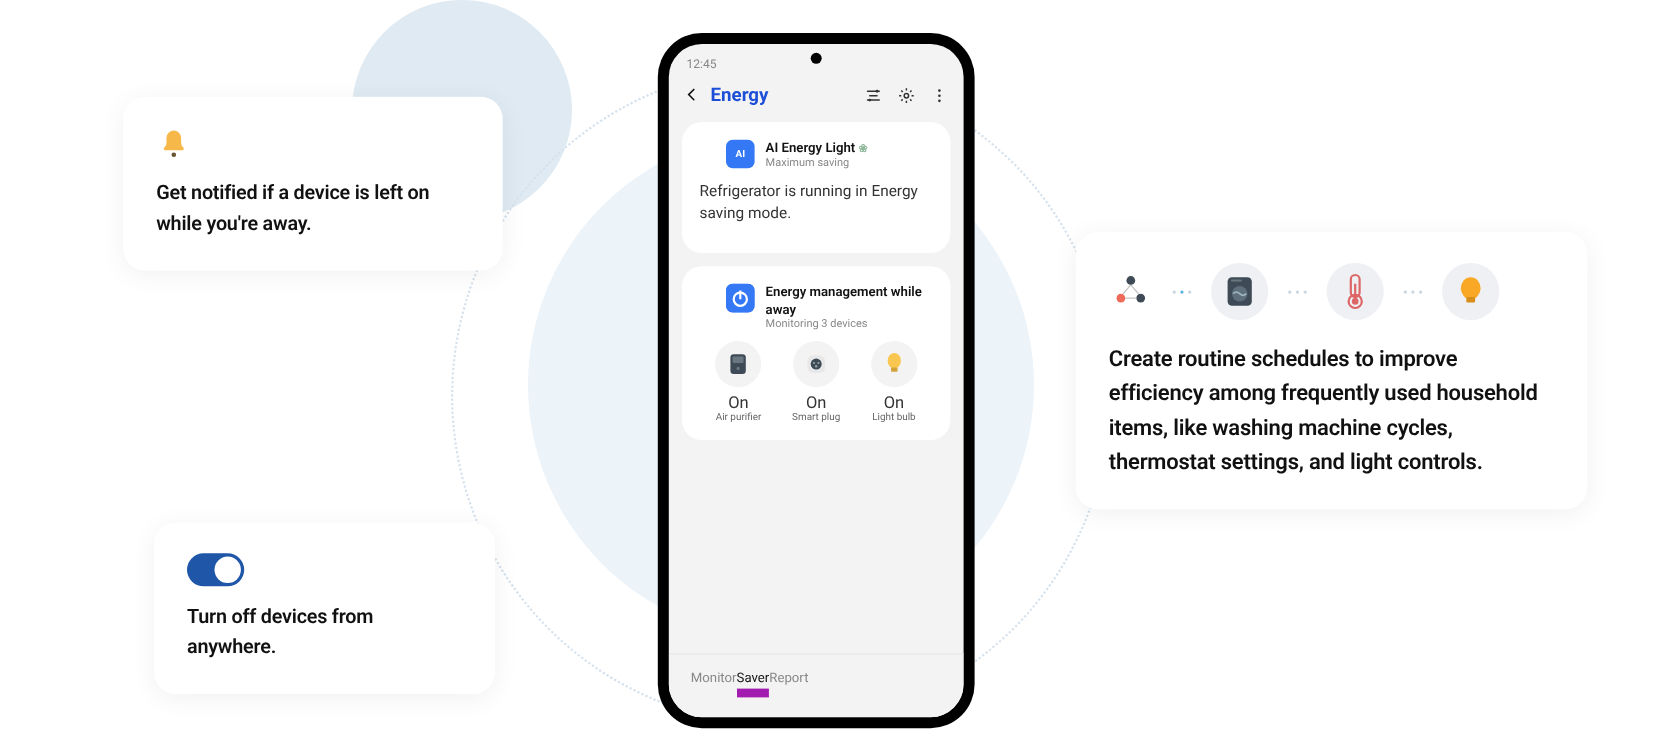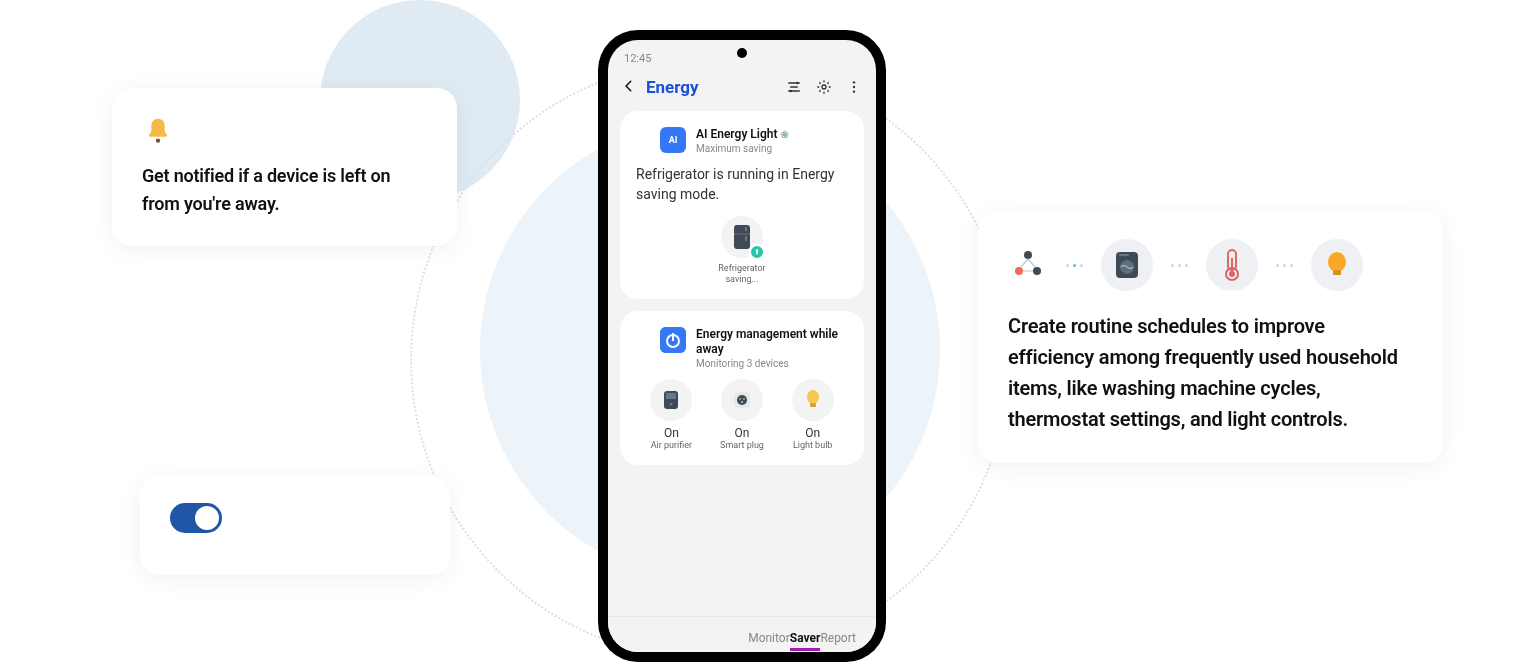--- a/index.html
+++ b/index.html
@@ -186,66 +186,67 @@
     width: 64px;
   }
   .device-circle {
     width: 42px; height: 42px;
     background: #f3f3f3;
     border-radius: 50%;
     display: flex; align-items: center; justify-content: center;
     margin-bottom: 5px;
     position: relative;
   }
-  .device-state { font-size: 12px; color: #333; line-height:1.2;}
+  .device-state { font-size: 15px; color: #333; line-height:1.2;}
   .device-name { font-size: 9px; color: #666; text-align:center; line-height:1.2;}
   .eco-badge {
     position:absolute; bottom:-2px; right:-2px;
     width:16px; height:16px; background:#26c6a6; border-radius:50%;
     border:2px solid #fff;
     display:flex;align-items:center;justify-content:center;
   }
   .bottom-tabs {
     display: flex;
-    justify-content: flex-end;
-    padding: 14px 20px 1px;
+    justify-content: flex-start;
+    padding: 14px 20px 18px;
     border-top: 1px solid #e8e8e8;
     background:#f3f3f3;
   }
   .tab {
     font-size: 12px;
     color: #888;
     padding-bottom: 3px;
   }
   .tab.active {
     color: #111;
-    font-weight: 700;
-    border-bottom: 3px solid #a21caf;
+    font-weight: 400;
+    border-bottom: 8px solid #a21caf;
   }
   .leaf { color:#8fb89a; font-size:10px; margin-left:3px;}
 </style>
 </head>
 <body>
 
 <div class="bg-circle-1"></div>
 <div class="bg-circle-2"></div>
 <div class="dotted-ring"></div>
 
 <div class="card card-notify">
   <div class="bell-icon">
     <svg viewBox="0 0 24 24" width="32" height="32">
       <path fill="#f7b84a" d="M12 2a5 5 0 0 0-5 5v3.5c0 1.2-.6 2.3-1.5 3.1-.7.6-.3 1.9.7 1.9h11.6c1 0 1.4-1.3.7-1.9-.9-.8-1.5-1.9-1.5-3.1V7a5 5 0 0 0-5-5z"></path>
       <circle cx="12" cy="18.5" r="1.6" fill="#6b5636"></circle>
     </svg>
   </div>
-  <div class="card-text">Get notified if a device is left on from you're away.</div>
+  <div class="card-text">Get notified if a device is left on while you're away.</div>
 </div>
 
 <div class="card card-toggle">
   <div class="toggle"></div>
+  <div class="card-text">Turn off devices from anywhere.</div>
 </div>
 
 <div class="card card-routine">
   <div class="routine-icons">
     <div style="width:40px;height:40px;display:flex;align-items:center;justify-content:center;">
       <svg width="36" height="36" viewBox="0 0 36 36">
         <circle cx="18" cy="8" r="4" fill="#3e4a55"></circle>
         <circle cx="9" cy="24" r="4" fill="#ef6a5a"></circle>
         <circle cx="27" cy="24" r="4" fill="#3e4a55"></circle>
         <path d="M18 12 L11 20 M18 12 L25 20 M13 24 H23" stroke="#c5c5c5" stroke-width="1.2" fill="none"></path>
@@ -338,37 +339,20 @@
                 <text x="13" y="16" text-anchor="middle" font-size="9" font-weight="700" fill="#fff">AI</text>
               </svg>
           </div>
           <div>
             <div class="panel-title"><span>AI Energy Light</span><span class="leaf">❀</span></div>
             <div class="panel-sub">Maximum saving</div>
           </div>
         </div>
         <div class="panel-msg">Refrigerator is running in Energy saving mode.</div>
         <div class="device-row">
-          <div class="device">
-            <div class="device-circle">
-              <svg width="20" height="26" viewBox="0 0 20 26">
-                  <rect x="2" y="1" width="16" height="24" rx="3" fill="#3e4a55"></rect>
-                  <line x1="2" y1="10" x2="18" y2="10" stroke="#6a7680" stroke-width="1"></line>
-                  <rect x="13" y="3" width="2" height="4" fill="#6a7680"></rect>
-                  <rect x="13" y="12" width="2" height="5" fill="#6a7680"></rect>
-                </svg>
-              <div class="eco-badge">
-                  <svg width="8" height="8" viewBox="0 0 10 10">
-                    <path d="M5 1 Q8 3 5 9 Q2 3 5 1" fill="#fff"></path>
-                  </svg>
-                </div>
-            </div>
-            <div class="device-name">Refrigerator</div>
-            <div class="device-name">saving...</div>
-          </div>
         </div>
       </div>
 
       <div class="panel">
         <div class="panel-header">
           <div class="panel-icon power">
             <svg width="26" height="26" viewBox="0 0 26 26">
                 <rect width="26" height="26" rx="6" fill="#3478f6"></rect>
                 <circle cx="13" cy="14" r="6" fill="none" stroke="#fff" stroke-width="2"></circle>
                 <line x1="13" y1="6" x2="13" y2="14" stroke="#fff" stroke-width="2"></line>

